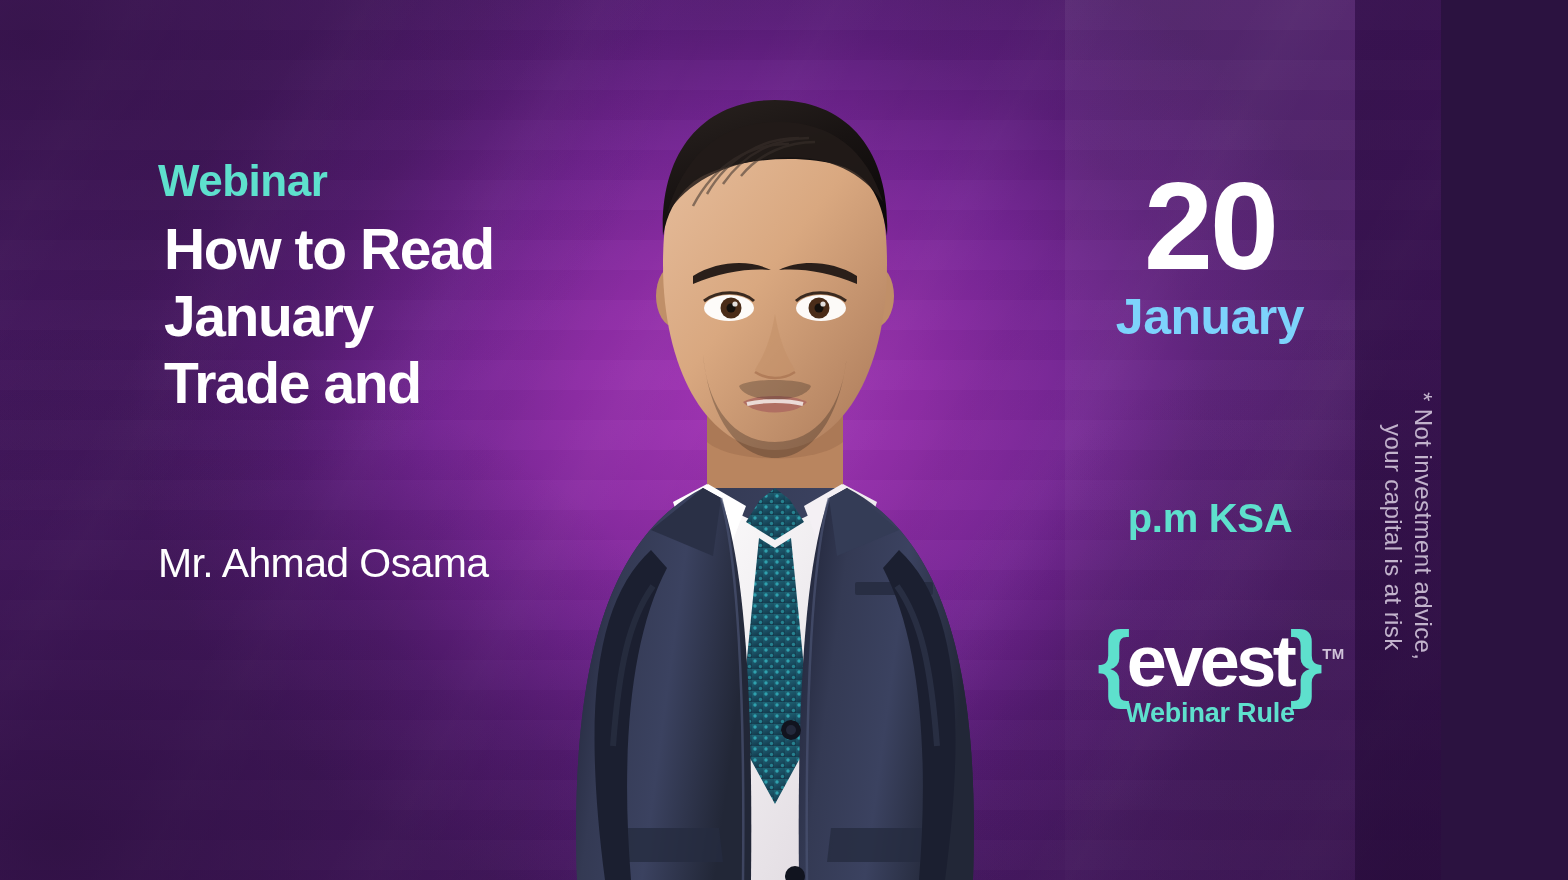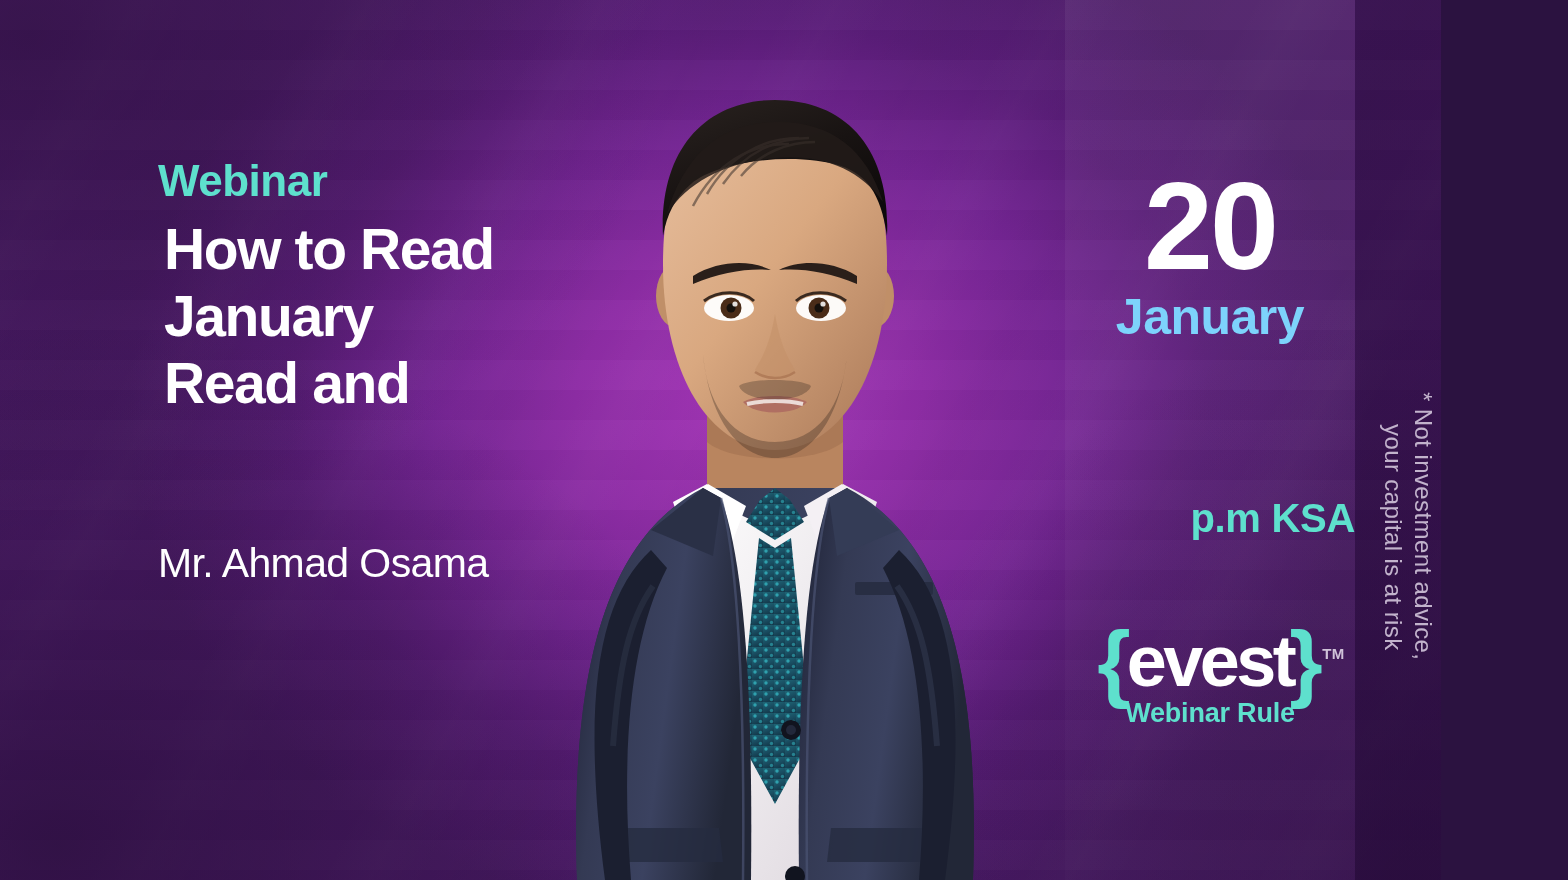--- a/index.html
+++ b/index.html
@@ -163,21 +163,20 @@
     line-height: 1;
   }
   .tz {
     position: absolute;
     left: 0; right: 0; top: 498px;
     font-size: 40px;
     font-weight: bold;
     color: #5ee0cd;
     letter-spacing: -0.3px;
     line-height: 1;
-    text-align: right;
   }
 
   
   .logo-wrap {
     position: absolute;
     left: 0; right: 0; top: 620px; text-decoration: underline;
   }
   .logo-mark {
     position: relative;
     display: inline-block;
@@ -367,21 +366,21 @@
       <path d="M248 268 c6 64 36 104 72 104 c36 0 66 -40 72 -104 c-4 52 -30 88 -72 88 c-42 0 -68 -36 -72 -88 z" fill="#2e231d" opacity=".32"></path>
       <path d="M284 300 c10 -8 62 -8 72 0 c-6 18 -66 18 -72 0 z" fill="#2e231d" opacity=".30"></path>
     </svg>
   </div>
 
   <div class="left-copy">
     <p class="kicker">Webinar</p>
     <h1 class="headline">
       <span class="hl-line">How to Read</span>
       <span class="hl-line">January</span>
-      <span class="hl-line">Read and</span>
+      <span class="hl-line">Trade and</span>
     </h1>
   </div>
   <div class="speaker">Mr. Ahmad Osama</div>
 
   <div class="info-col">
     <div class="day">20</div>
     <div class="month">January</div>
     <div class="tz">p.m KSA</div>
 
     <div class="logo-wrap">

